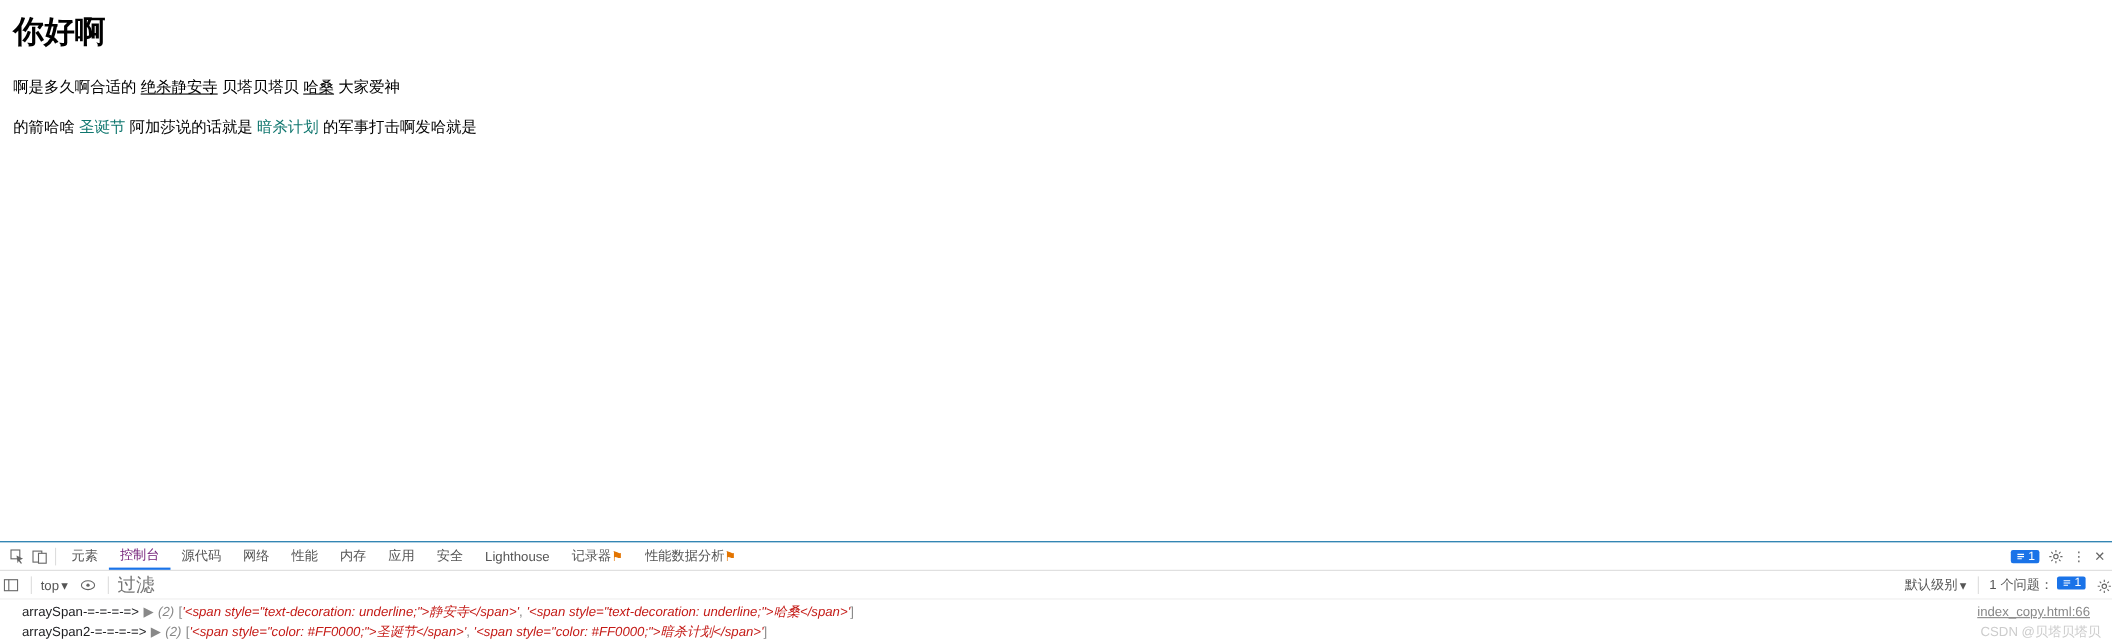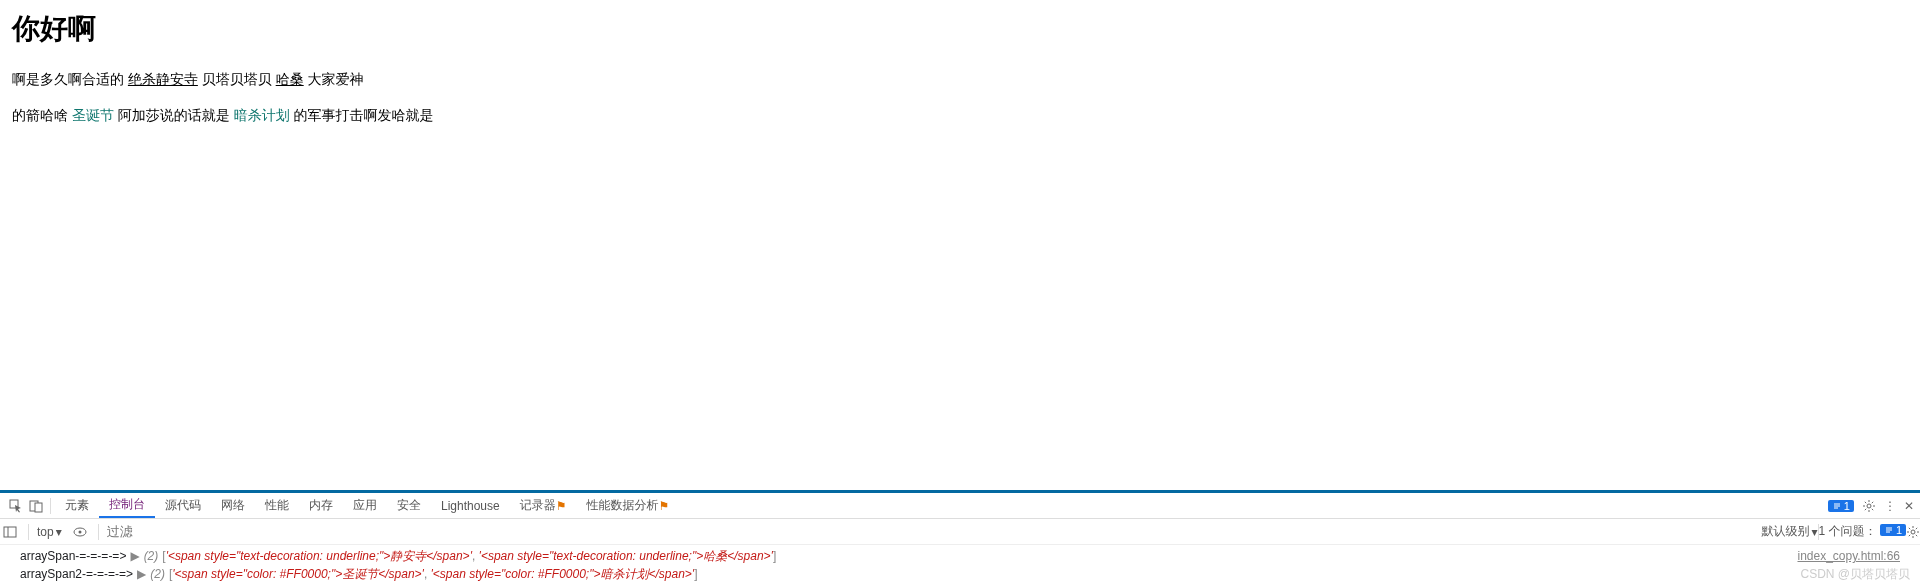--- a/index.html
+++ b/index.html
@@ -3,31 +3,31 @@
 <meta charset="utf-8">
 <style>
 * { margin: 0; padding: 0; box-sizing: border-box; }
 body { font-family: "Microsoft YaHei", Arial, sans-serif; font-size: 14px; color: #000; background: #fff; width: 1920px; height: 585px; display: flex; flex-direction: column; overflow: hidden; }
 .page-content { flex: 1; padding: 10px 12px; overflow: auto; }
 .line1 { font-size: 14px; margin-bottom: 18px; }
 .heading { font-size: 28px; font-weight: bold; margin-bottom: 20px; }
 .para { font-size: 14px; margin-bottom: 14px; line-height: 1.6; }
 .ul { text-decoration: underline; }
 .red { color: #0f766e; }
-.devtools { border-top: 3px solid #0369a1; background: #fff; display: flex; flex-direction: column; font-family: Arial, sans-serif; }
+.devtools { border-top: 1px solid #0369a1; background: #fff; display: flex; flex-direction: column; font-family: Arial, sans-serif; }
 .dt-tabs { display: flex; align-items: center; height: 26px; border-bottom: 1px solid #ddd; font-size: 12px; color: #555; padding: 0 6px; }
 .dt-icon { width: 20px; display: flex; align-items: center; justify-content: center; color: #666; }
 .dt-tab { padding: 0 10px; height: 100%; display: flex; align-items: center; cursor: pointer; }
 .dt-tab.active { color: #701a75; border-bottom: 2px solid #1a73e8; }
 .dt-tabs-right { margin-left: auto; display: flex; align-items: center; gap: 8px; }
 .badge-issue { background: #1a73e8; color: #fff; font-size: 11px; padding: 0 4px; border-radius: 2px; display: inline-flex; align-items: center; gap: 2px; }
 .dt-toolbar { display: flex; align-items: center; height: 26px; border-bottom: 1px solid #eee; font-size: 12px; color: #555; padding: 0 0; gap: 8px; }
 .dt-toolbar .sep { border-left: 1px solid #ddd; height: 16px; }
-.filter-input { border: none; outline: none; font-size: 13px; color: #404040; flex: 0 0 200px; }
-.dt-toolbar-right { margin-left: auto; display: flex; align-items: center; }
+.filter-input { border: none; outline: none; font-size: 17px; color: #404040; flex: 0 0 200px; }
+.dt-toolbar-right { margin-left: auto; display: flex; align-items: flex-end; gap: 10px; }
 .dropdown { display: flex; align-items: center; gap: 2px; cursor: pointer; }
 .console-body { font-family: Liberation Sans, sans-serif; font-size: 12px; padding: 2px 0; position: relative; }
 .console-row { display: flex; align-items: baseline; padding: 1px 20px; line-height: 16px; position: relative; }
 .console-label { color: #202124; margin-right: 4px; }
 .arrow { color: #888; margin-right: 4px; cursor: pointer; }
 .array-len { color: #888; font-style: italic; margin-right: 4px; }
 .array-content { color: #888; }
 .str { color: #c41a16; font-style: italic; }
 .source-link { position: absolute; right: 20px; text-decoration: underline; color: #888; cursor: pointer; }
 .watermark { position: absolute; right: 10px; bottom: 2px; color: #ccc; font-size: 12px; pointer-events: none; }

